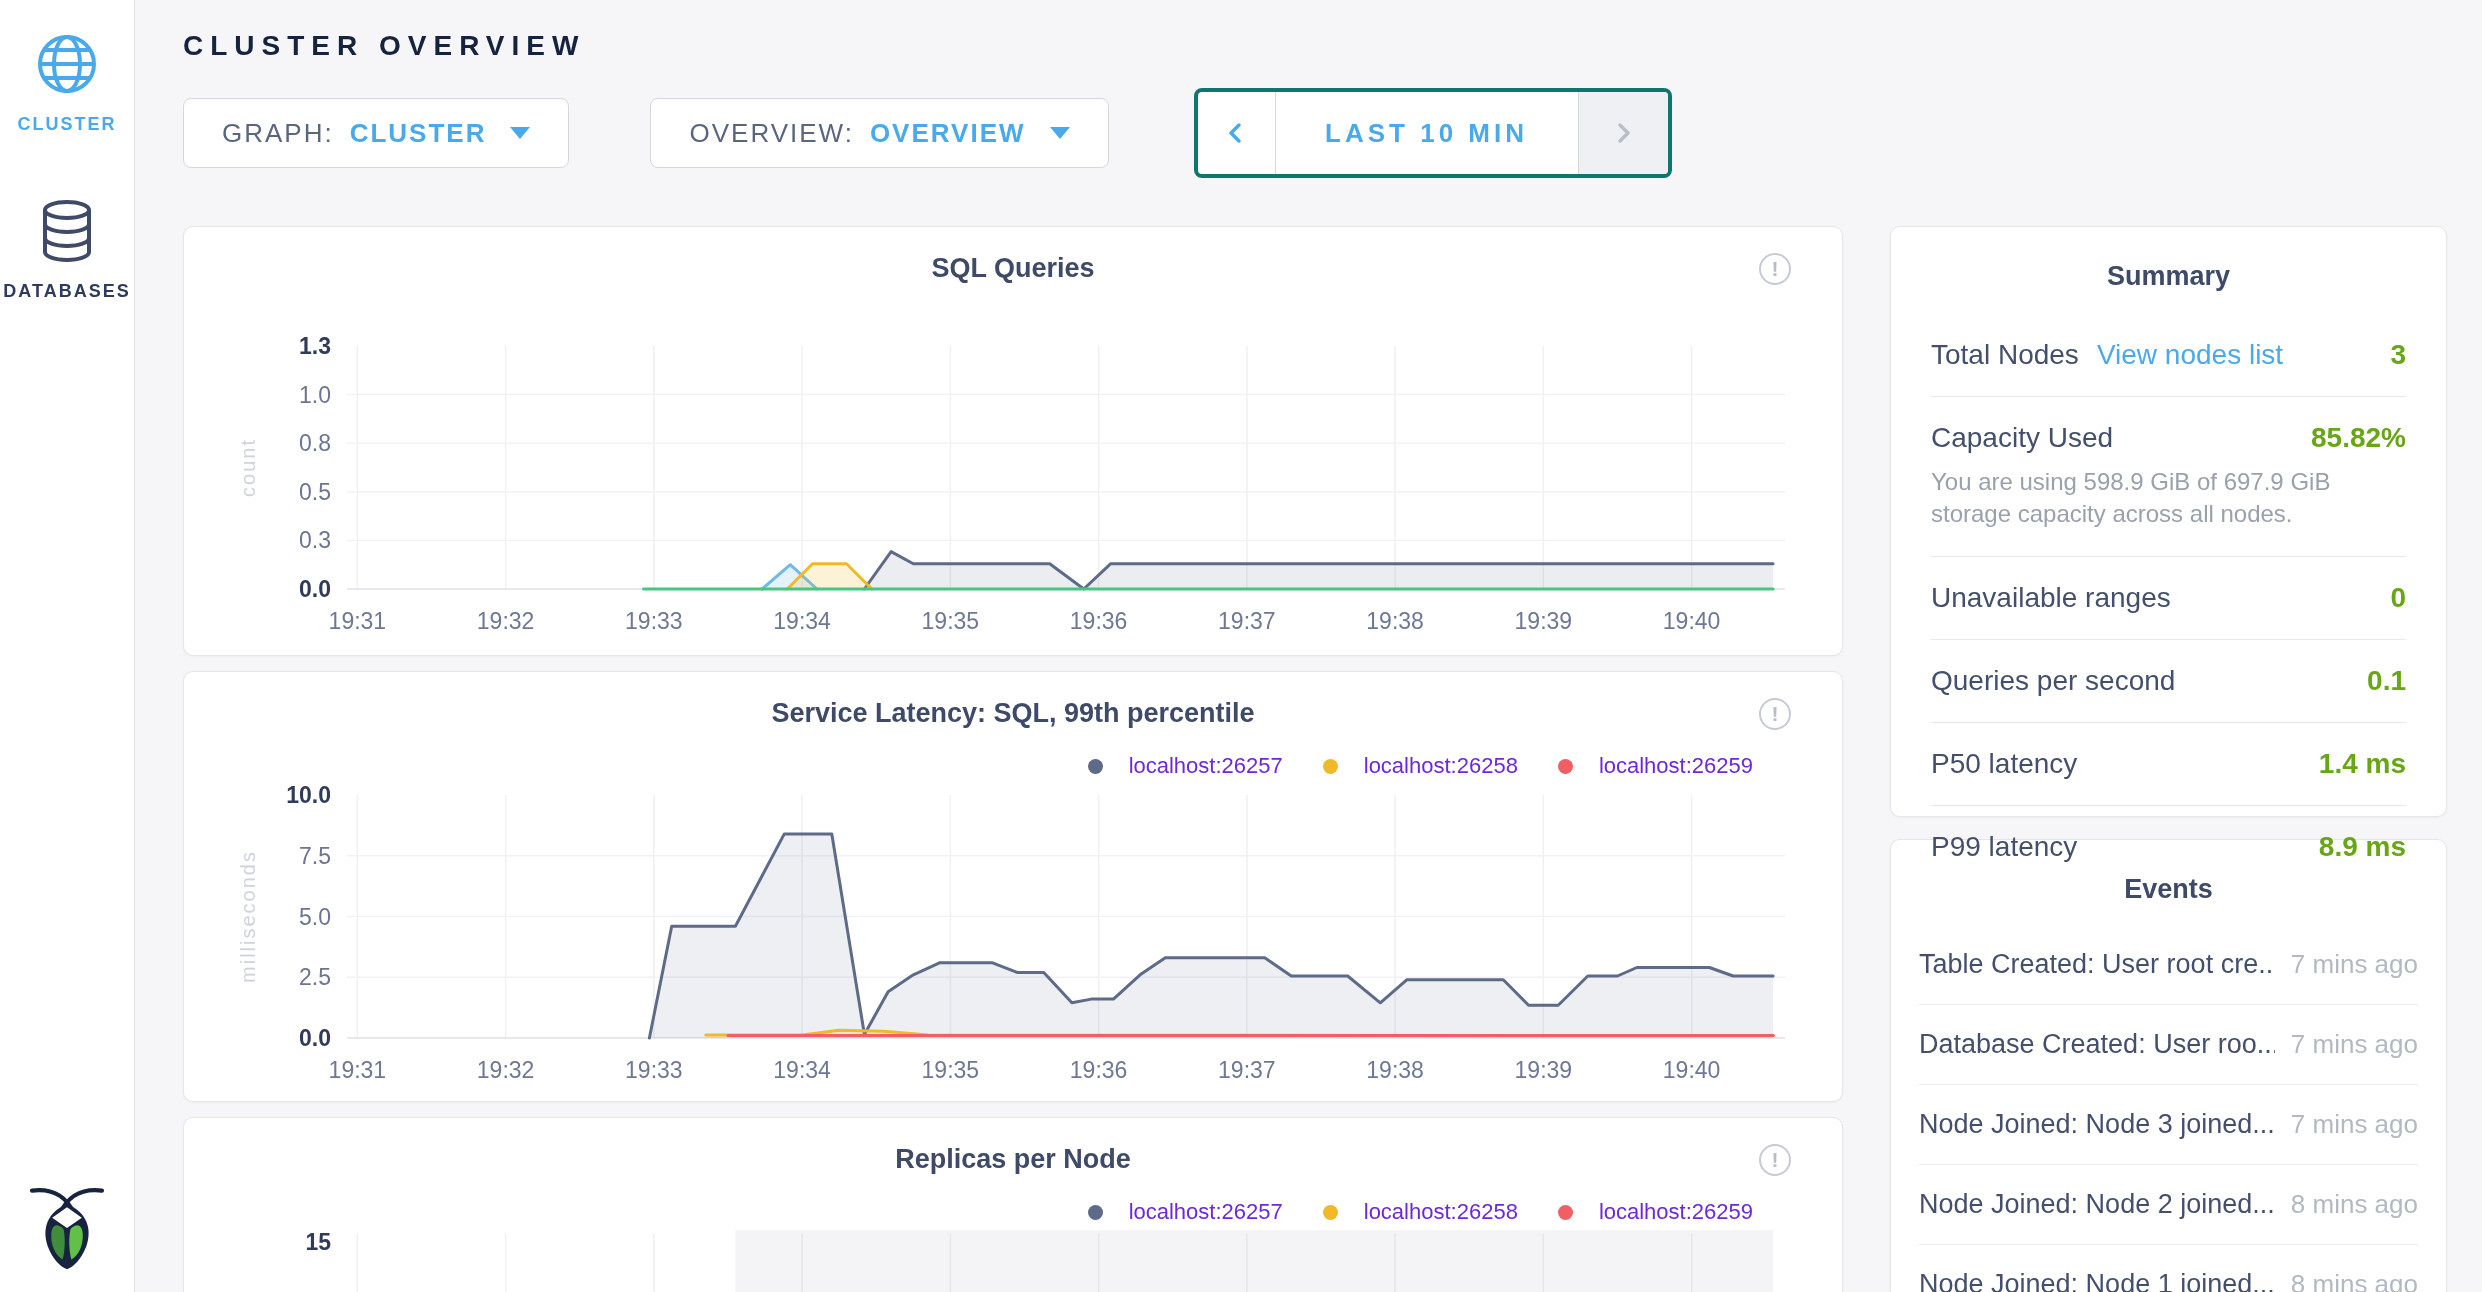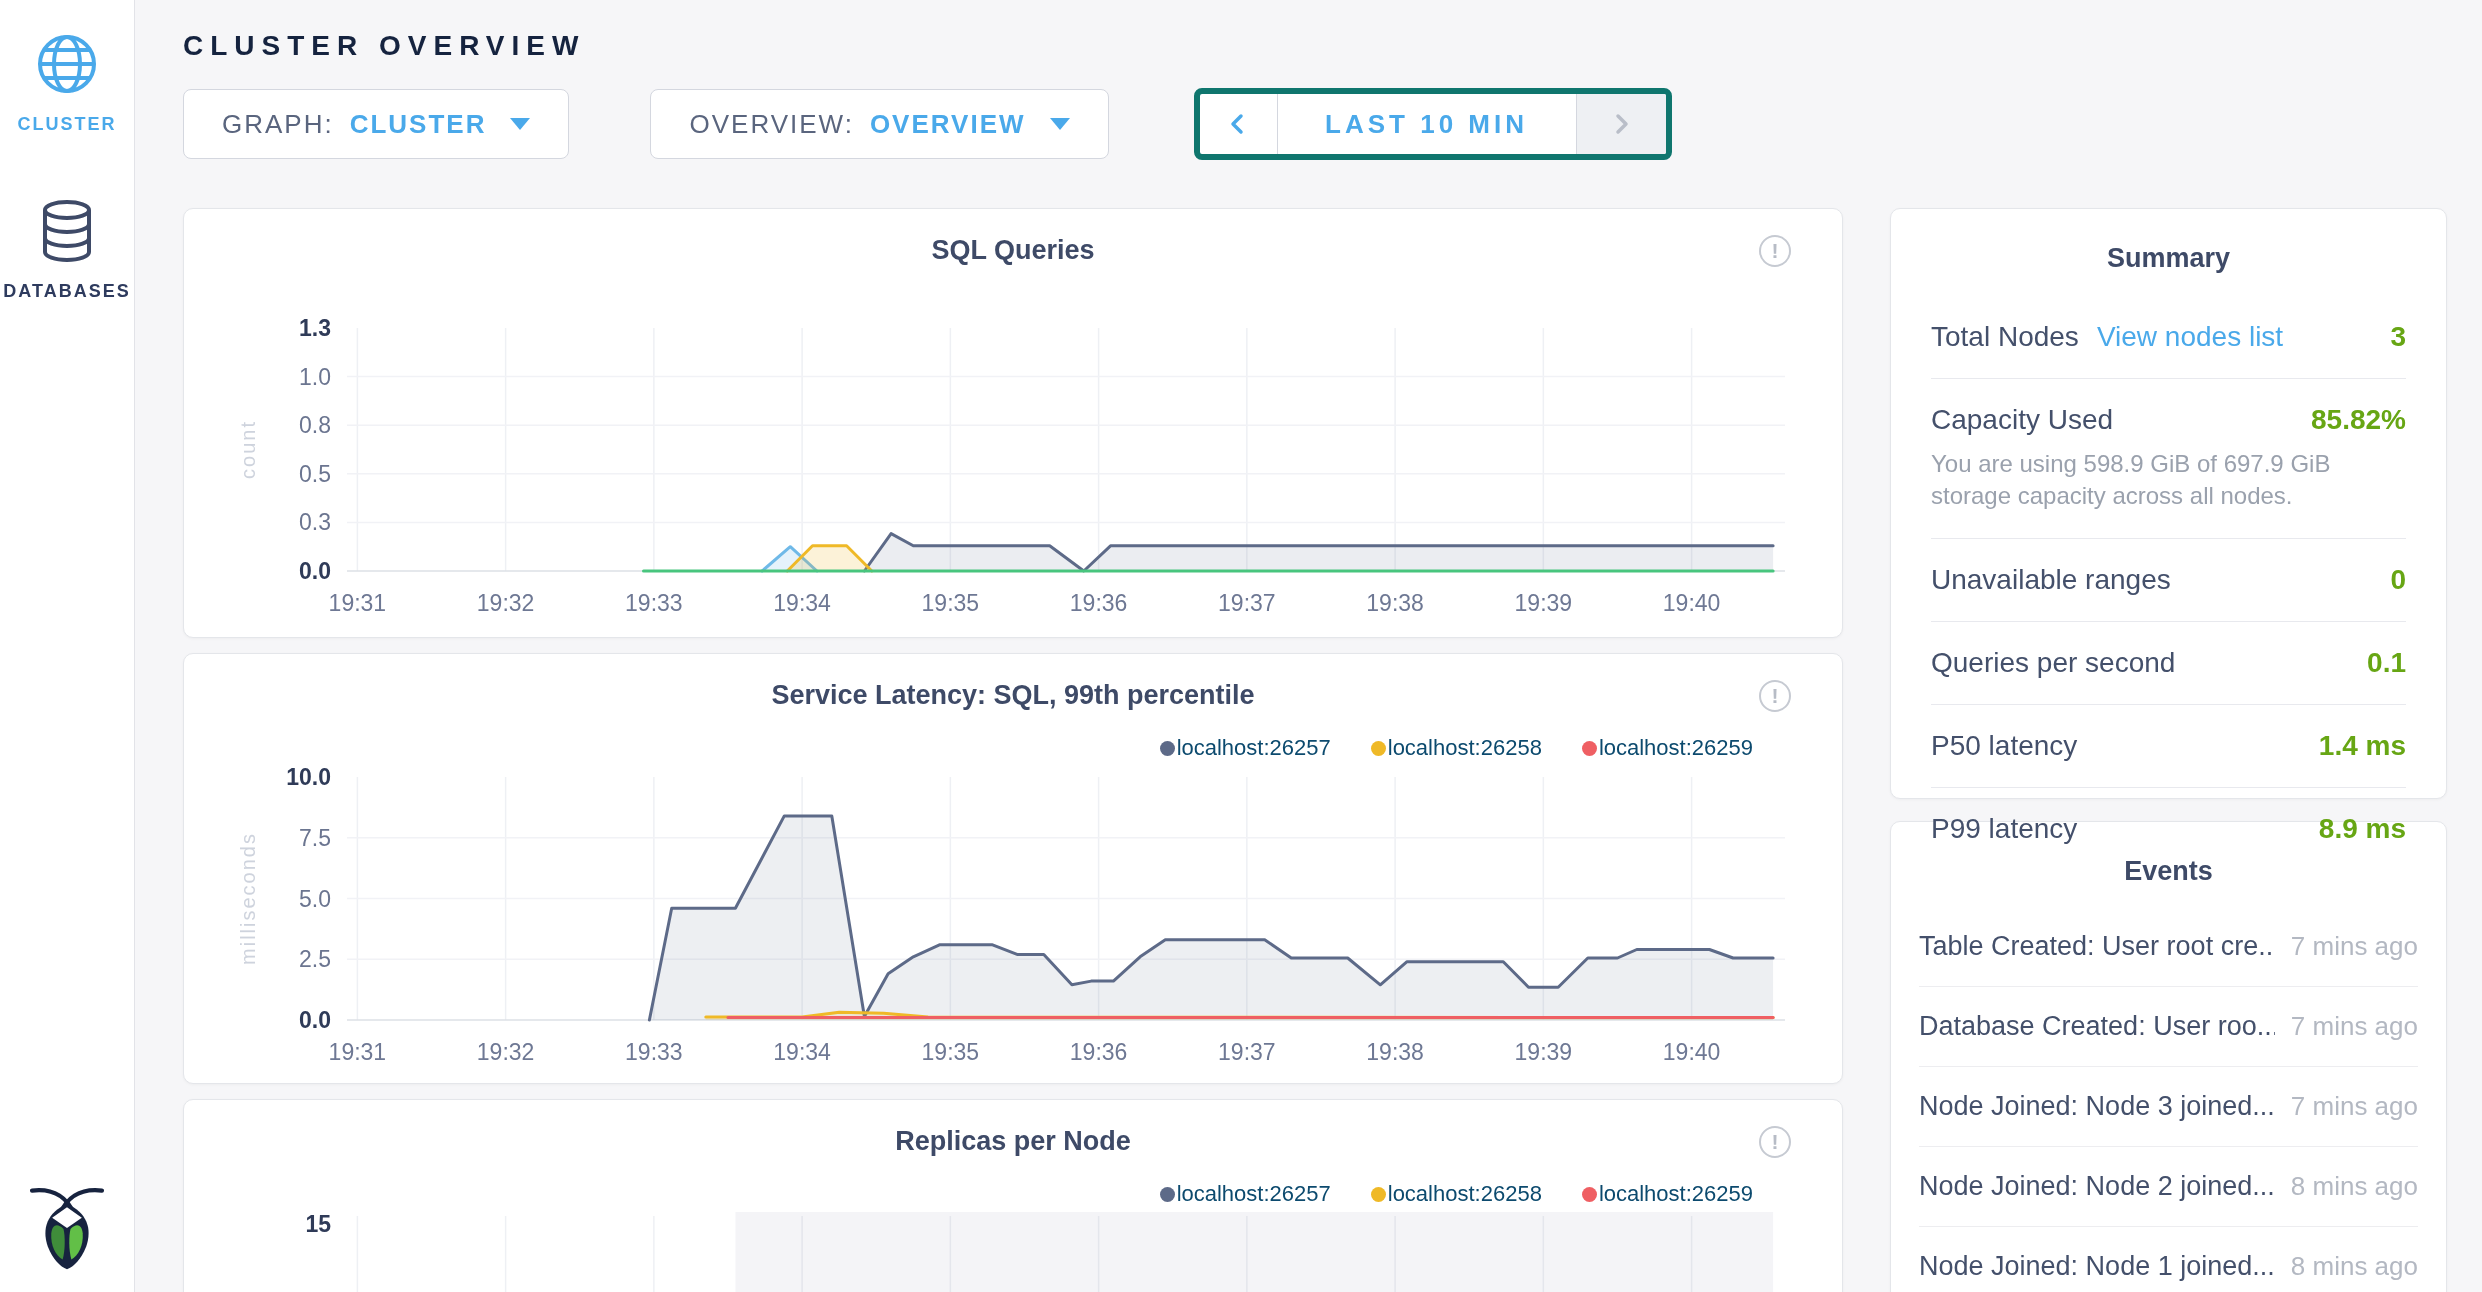--- a/index.html
+++ b/index.html
@@ -40,21 +40,21 @@
     display:flex; align-items:center; padding:0 38px; cursor:pointer;
   }
   .ctrl-box .ctrl-label { font-size:26px; color:#5a657e; letter-spacing:2px; }
   .ctrl-box .ctrl-value { font-size:26px; color:#4aa9ea; font-weight:700; letter-spacing:2px; margin-left:16px; }
   .caret { width:0; height:0; border-left:10px solid transparent; border-right:10px solid transparent;
     border-top:12px solid #4aa9ea; margin-left:24px; }
   .ctrl-gap { width:33px; }
   .ctrl-gap-lg { width:37px; }
 
   .timebox {
-    height:72px; background:#fff; border:6px solid #0f766e; border-radius:8px;
+    height:90px; background:#fff; border:4px solid #0f766e; border-radius:8px;
     display:flex; align-items:stretch; overflow:hidden; width:478px;
   }
   .timebox .tb-btn { width:78px; display:flex; align-items:center; justify-content:center; cursor:pointer; }
   .timebox .tb-prev { border-right:1px solid #d4d7df; }
   .timebox .tb-next { border-left:1px solid #d4d7df; background:#eef0f3; width:90px; }
   .timebox .tb-label {
     flex:1; display:flex; align-items:center; justify-content:center;
     font-size:26px; font-weight:700; letter-spacing:4px; color:#4aa9ea; cursor:pointer;
   }
 
@@ -73,21 +73,21 @@
   .chart-card.c3 { height:430px; }
 
   .chart-header { position:relative; height:76px; padding:26px 20px 10px; text-align:center; }
   .chart-title { font-size:27px; font-weight:700; color:#3e4a67; }
   .info-icon {
     position:absolute; right:10px; top:26px; width:32px; height:32px;
     border:2px solid #c6cad2; border-radius:50%; color:#b7bcc6;
     font-size:21px; font-weight:700; line-height:28px; text-align:center; cursor:pointer;
   }
   .legend { height:36px; display:flex; justify-content:flex-end; align-items:center; gap:40px; padding-right:48px; }
-  .legend-item { display:flex; align-items:center; gap:2px; font-size:22px; color:#0c4a6e; }
+  .legend-item { display:flex; align-items:center; gap:26px; font-size:22px; color:#6d28d9; }
   .legend-dot { width:15px; height:15px; border-radius:50%; display:inline-block; }
   svg.plot { display:block; }
 
   
   .summary-card { width:557px; height:591px; padding:0 40px; }
   .panel-title { padding-top:34px; text-align:center; font-size:27px; font-weight:700; color:#3e4a67; }
   .srows { margin-top:22px; }
   .srow { padding:25px 0; }
   .srow:not(:last-child) { border-bottom:1px solid #e8e9ee; }
   .srow-main { display:flex; align-items:baseline; }

